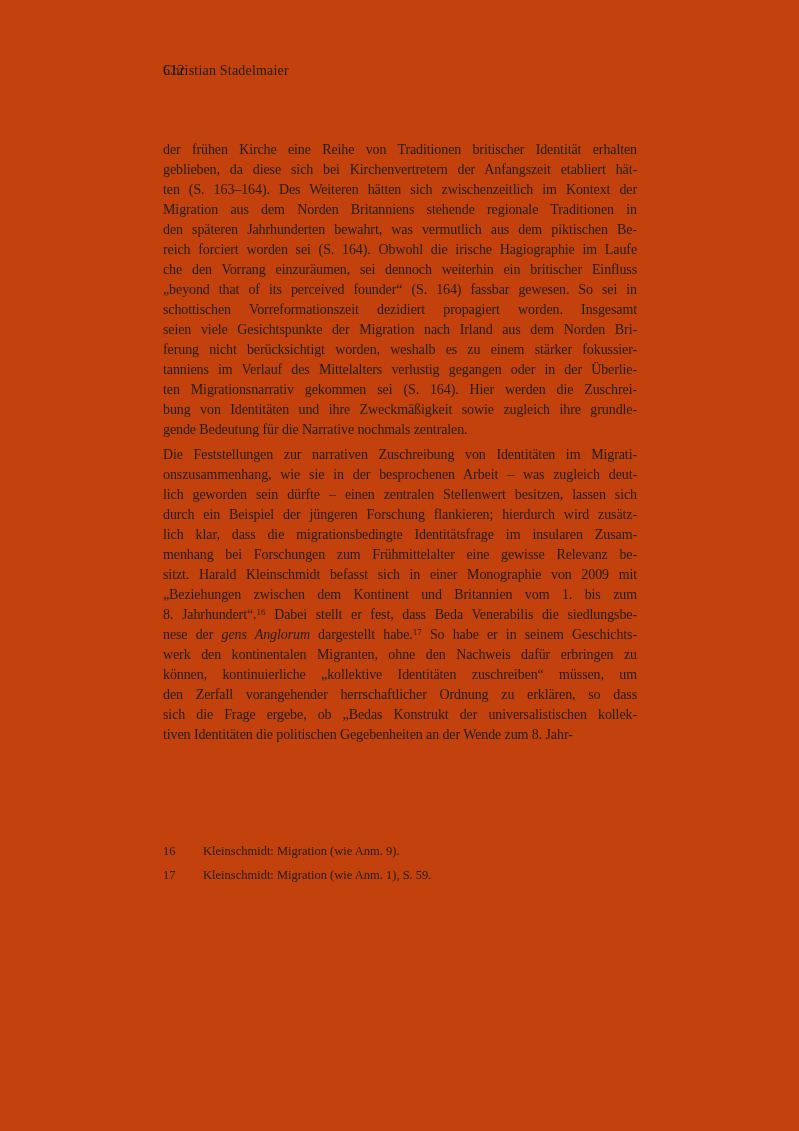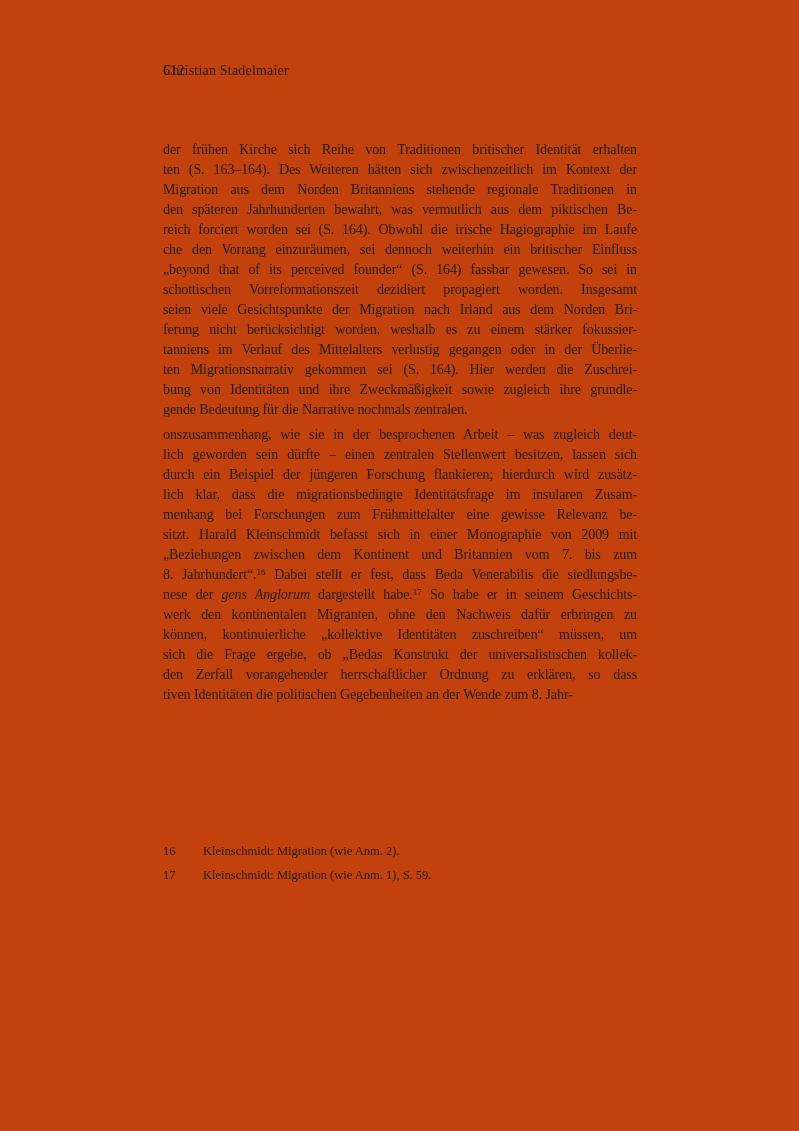--- a/index.html
+++ b/index.html
@@ -97,57 +97,59 @@
 
 <div class="page">
 
   <header class="running-header">
     <span class="pagenum">612</span>
     <span class="running-title">Christian Stadelmaier</span>
   </header>
 
   <main class="text-block">
     <div class="paragraph">
-        <div class="line">der frühen Kirche sich Reihe von Traditionen britischer Identität erhalten</div>
+        <div class="line">der frühen Kirche eine Reihe von Traditionen britischer Identität erhalten</div>
+        <div class="line">geblieben, da diese sich bei Kirchenvertretern der Anfangszeit etabliert hät-</div>
         <div class="line">ten (S. 163–164). Des Weiteren hätten sich zwischenzeitlich im Kontext der</div>
         <div class="line">Migration aus dem Norden Britanniens stehende regionale Traditionen in</div>
         <div class="line">den späteren Jahrhunderten bewahrt, was vermutlich aus dem piktischen Be-</div>
         <div class="line">reich forciert worden sei (S. 164). Obwohl die irische Hagiographie im Laufe</div>
         <div class="line">che den Vorrang einzuräumen, sei dennoch weiterhin ein britischer Einfluss</div>
         <div class="line">„beyond that of its perceived founder“ (S. 164) fassbar gewesen. So sei in</div>
         <div class="line">schottischen Vorreformationszeit dezidiert propagiert worden. Insgesamt</div>
         <div class="line">seien viele Gesichtspunkte der Migration nach Irland aus dem Norden Bri-</div>
         <div class="line">ferung nicht berücksichtigt worden, weshalb es zu einem stärker fokussier-</div>
         <div class="line">tanniens im Verlauf des Mittelalters verlustig gegangen oder in der Überlie-</div>
         <div class="line">ten Migrationsnarrativ gekommen sei (S. 164). Hier werden die Zuschrei-</div>
         <div class="line">bung von Identitäten und ihre Zweckmäßigkeit sowie zugleich ihre grundle-</div>
         <div class="line last">gende Bedeutung für die Narrative nochmals zentralen.</div>
       </div>
     <div class="paragraph">
+        <div class="line">Die Feststellungen zur narrativen Zuschreibung von Identitäten im Migrati-</div>
         <div class="line">onszusammenhang, wie sie in der besprochenen Arbeit – was zugleich deut-</div>
         <div class="line">lich geworden sein dürfte – einen zentralen Stellenwert besitzen, lassen sich</div>
         <div class="line">durch ein Beispiel der jüngeren Forschung flankieren; hierdurch wird zusätz-</div>
         <div class="line">lich klar, dass die migrationsbedingte Identitätsfrage im insularen Zusam-</div>
         <div class="line">menhang bei Forschungen zum Frühmittelalter eine gewisse Relevanz be-</div>
         <div class="line">sitzt. Harald Kleinschmidt befasst sich in einer Monographie von 2009 mit</div>
-        <div class="line">„Beziehungen zwischen dem Kontinent und Britannien vom 7. bis zum</div>
+        <div class="line">„Beziehungen zwischen dem Kontinent und Britannien vom 1. bis zum</div>
         <div class="line">8. Jahrhundert“.<sup>16</sup> Dabei stellt er fest, dass Beda Venerabilis die siedlungsbe-</div>
         <div class="line">nese der <i>gens Anglorum</i> dargestellt habe.<sup>17</sup> So habe er in seinem Geschichts-</div>
         <div class="line">werk den kontinentalen Migranten, ohne den Nachweis dafür erbringen zu</div>
         <div class="line">können, kontinuierliche „kollektive Identitäten zuschreiben“ müssen, um</div>
+        <div class="line">den Zerfall vorangehender herrschaftlicher Ordnung zu erklären, so dass</div>
         <div class="line">sich die Frage ergebe, ob „Bedas Konstrukt der universalistischen kollek-</div>
-        <div class="line">den Zerfall vorangehender herrschaftlicher Ordnung zu erklären, so dass</div>
         <div class="line last">tiven Identitäten die politischen Gegebenheiten an der Wende zum 8. Jahr-</div>
       </div>
   </main>
 
   <footer class="footnotes">
       <div class="footnote-row">
         <span class="fn-number">16</span>
-        <span class="fn-text">Kleinschmidt: Migration (wie Anm. 2).</span>
+        <span class="fn-text">Kleinschmidt: Migration (wie Anm. 9).</span>
       </div>
       <div class="footnote-row">
         <span class="fn-number">17</span>
         <span class="fn-text">Kleinschmidt: Migration (wie Anm. 1), S. 59.</span>
       </div>
     </footer>
 
 </div>
 
 </body></html>

